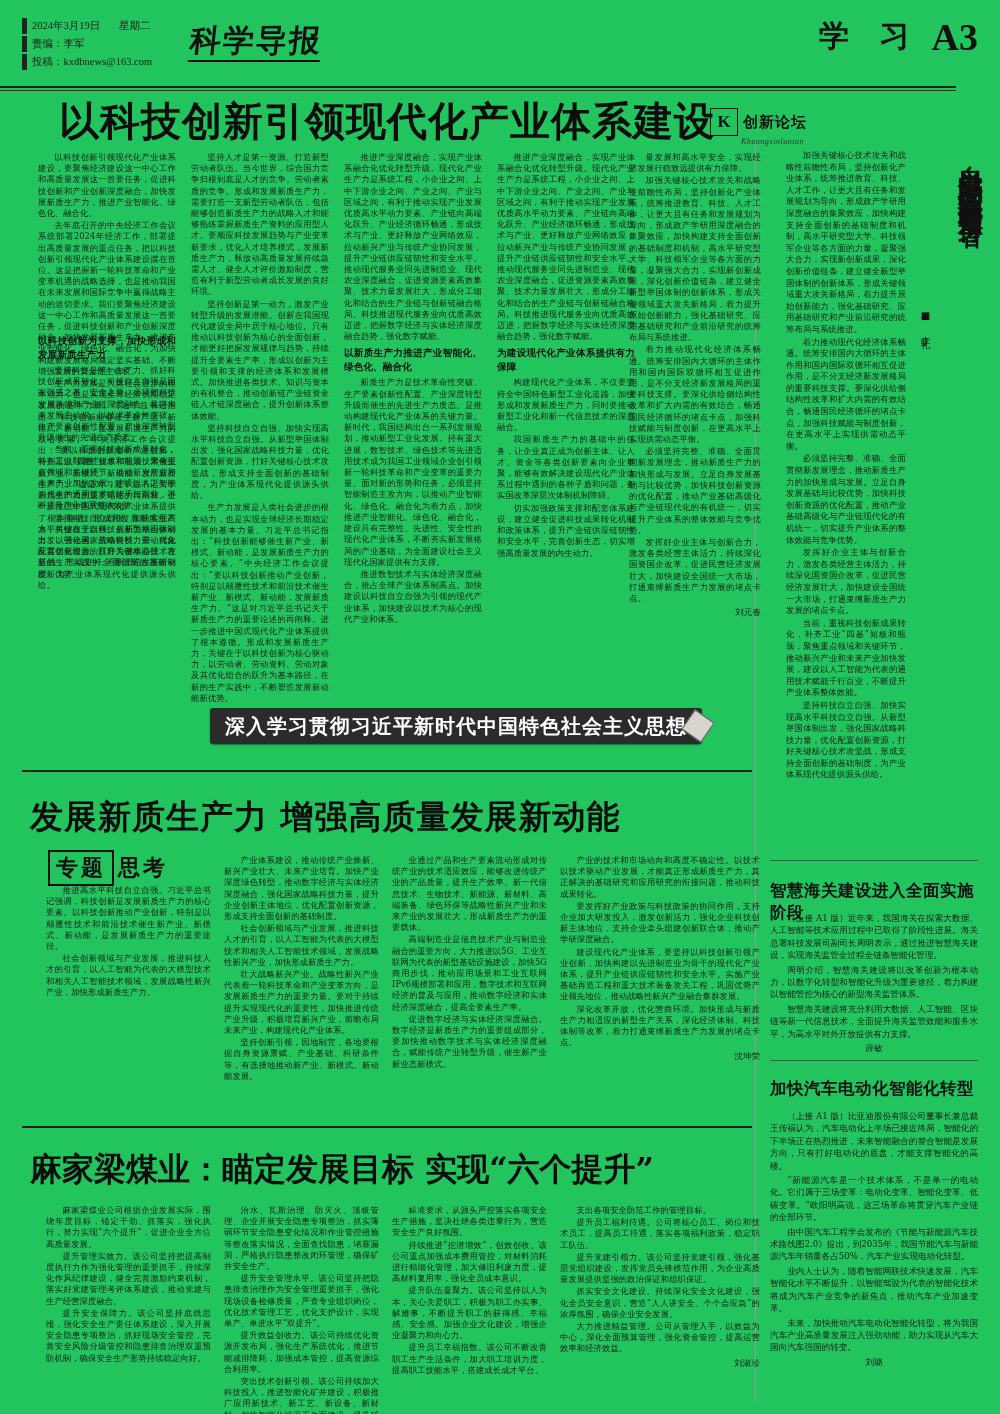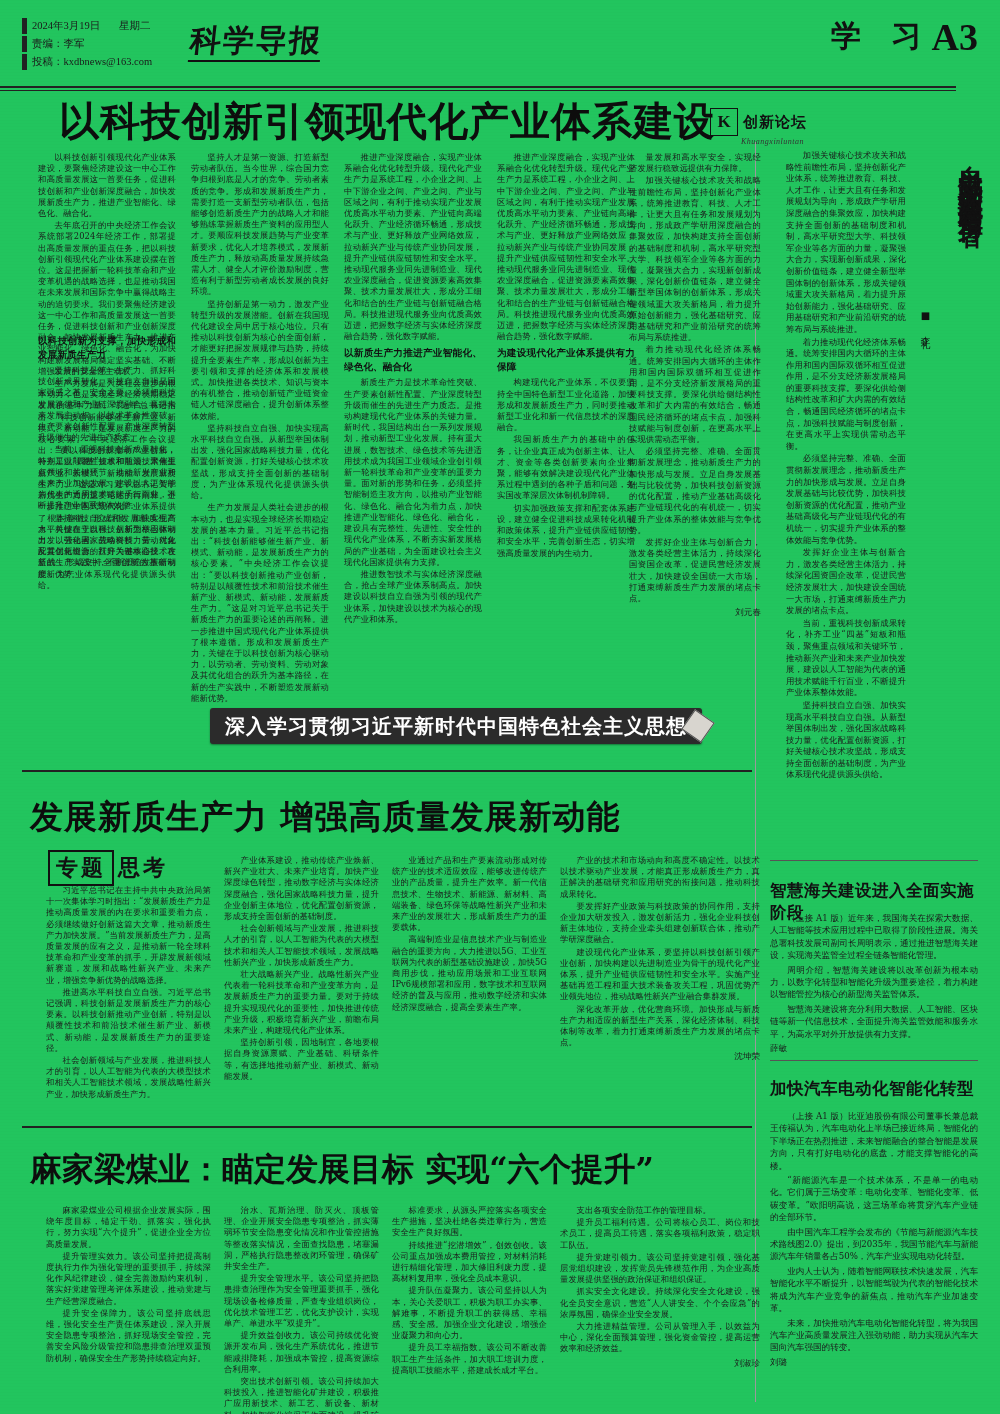--- a/index.html
+++ b/index.html
@@ -36,21 +36,21 @@
   .mast-left .dateline span{margin-right:16px;}
   .mast-logo{
     position:absolute;left:168px;top:4px;
     font-family:"DejaVu Serif", serif;
     font-weight:bold;font-size:31px;letter-spacing:2px;
     color:#111;
     transform:skewX(-6deg);
   }
   .mast-logo .u{ border-bottom:2px solid #111; padding-bottom:2px;}
   .mast-right{
-    position:absolute;right:0;top:0;display:flex;align-items:center;
+    position:absolute;right:0;top:0;display:flex;align-items:center;gap:12px;
   }
   .mast-xuexi{
     font-size:30px;font-weight:bold;letter-spacing:10px;
     color:#111;
     font-family:"DejaVu Serif", serif;
   }
   .mast-a3{
     font-size:38px;font-weight:bold;font-family:"Liberation Serif",serif;color:#111;
     line-height:38px;
   }
@@ -176,21 +176,21 @@
   .rh{
     position:absolute;
     font-family:"DejaVu Serif",serif;
     font-weight:bold;font-size:16.5px;letter-spacing:0.5px;color:#111;
   }
   .rcol{
     position:absolute;font-size:8.6px;line-height:12.4px;text-align:justify;
     font-family:"DejaVu Serif",serif;color:#1b1b1b;
   }
   .rcol p{margin:0 0 2px 0;text-indent:2em;}
-  .rbyline{text-align:left;font-size:8.6px;margin-top:2px;}
+  .rbyline{text-align:center;font-size:8.6px;margin-top:2px;}
 </style>
 </head>
 <body>
 
 <div class="page">
   <div class="paper-noise"></div>
 
   <div class="masthead">
     <div class="mast-left">
       <div class="dateline">
@@ -279,33 +279,33 @@
 
   <div class="hrule-thick" style="left:22px;top:770px;width:730px;"></div>
   <div class="vrule" style="left:755px;top:742px;height:660px;"></div>
 
   <div class="h2-main">发展新质生产力  增强高质量发展新动能</div>
   <div class="topic-badge">
     <span class="box">专题</span><span>思考</span>
   </div>
 
   <div class="col" style="left:30px;top:885px;width:165px;">
-    <p>习近平总书记在主持中共中央政治局第十一次集体学习时指出：“发展新质生产力是推动高质量发展的内在要求和重要着力点，必须继续做好创新这篇大文章，推动新质生产力加快发展。”当前发展新质生产力，是高质量发展的应有之义，是推动新一轮全球科技革命和产业变革的抓手，开辟发展新领域新赛道，发展和战略性新兴产业、未来产业，增强竞争新优势的战略选择。</p>
     <p>推进高水平科技自立自强。习近平总书记强调，科技创新是发展新质生产力的核心要素。以科技创新推动产业创新，特别是以颠覆性技术和前沿技术催生新产业、新模式、新动能，是发展新质生产力的重要途径。</p>
     <p>社会创新领域与产业发展，推进科技人才的引育，以人工智能为代表的大模型技术和相关人工智能技术领域，发展战略性新兴产业，加快形成新质生产力。</p>
   </div>
   <div class="col" style="left:208px;top:855px;width:155px;">
     <p>产业体系建设，推动传统产业焕新、新兴产业壮大、未来产业培育。加快产业深度绿色转型，推动数字经济与实体经济深度融合，强化国家战略科技力量，提升企业创新主体地位，优化配置创新资源，形成支持全面创新的基础制度。</p>
     <p>社会创新领域与产业发展，推进科技人才的引育，以人工智能为代表的大模型技术和相关人工智能技术领域，发展战略性新兴产业，加快形成新质生产力。</p>
     <p>壮大战略新兴产业。战略性新兴产业代表着一轮科技革命和产业变革方向，是发展新质生产力的重要力量。要对于持续提升实现现代化的重要性，加快推进传统产业升级，积极培育新兴产业，前瞻布局未来产业，构建现代化产业体系。</p>
     <p>坚持创新引领，因地制宜，各地要根据自身资源禀赋、产业基础、科研条件等，有选择地推动新产业、新模式、新动能发展。</p>
   </div>
   <div class="col" style="left:376px;top:855px;width:155px;">
     <p>业通过产品和生产要素流动形成对传统产业的技术适应效应，能够改进传统产业的产品质量，提升生产效率。新一代信息技术、生物技术、新能源、新材料、高端装备、绿色环保等战略性新兴产业和未来产业的发展壮大，形成新质生产力的重要载体。</p>
     <p>高端制造业是信息技术产业与制造业融合的重要方向，大力推进以5G、工业互联网为代表的新型基础设施建设，加快5G商用步伐，推动应用场景和工业互联网IPv6规模部署和应用，数字技术和互联网经济的普及与应用，推动数字经济和实体经济深度融合，提高全要素生产率。</p>
+    <p>促进数字经济与实体经济深度融合。数字经济是新质生产力的重要组成部分，要加快推动数字技术与实体经济深度融合，赋能传统产业转型升级，催生新产业新业态新模式。</p>
   </div>
   <div class="col" style="left:544px;top:855px;width:200px;">
     <p>产业的技术和市场动向和高度不确定性。以技术以技术驱动产业发展，才能真正形成新质生产力，真正解决的基础研究和应用研究的衔接问题，推动科技成果转化。</p>
     <p>要发挥好产业政策与科技政策的协同作用，支持企业加大研发投入，激发创新活力，强化企业科技创新主体地位，支持企业牵头组建创新联合体，推动产学研深度融合。</p>
     <p>建设现代化产业体系，要坚持以科技创新引领产业创新，加快构建以先进制造业为骨干的现代化产业体系，提升产业链供应链韧性和安全水平。实施产业基础再造工程和重大技术装备攻关工程，巩固优势产业领先地位，推动战略性新兴产业融合集群发展。</p>
     <p>深化改革开放，优化营商环境。加快形成与新质生产力相适应的新型生产关系，深化经济体制、科技体制等改革，着力打通束缚新质生产力发展的堵点卡点。</p>
     <div class="byline">沈坤荣</div>
   </div>
 
   <div class="hrule-thick" style="left:22px;top:1126px;width:730px;"></div>

